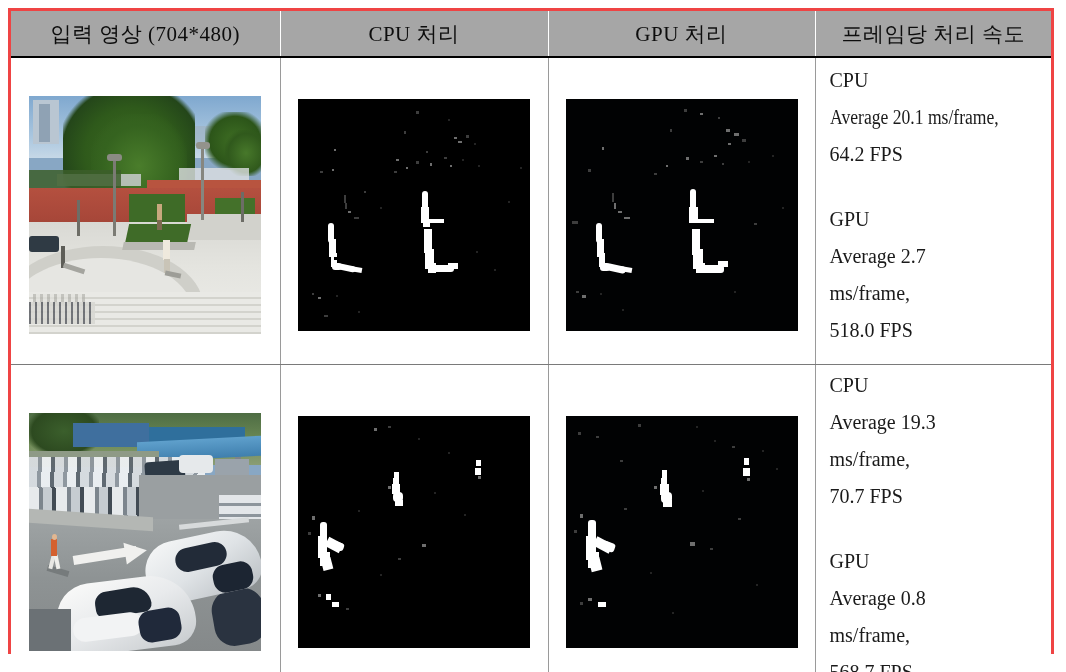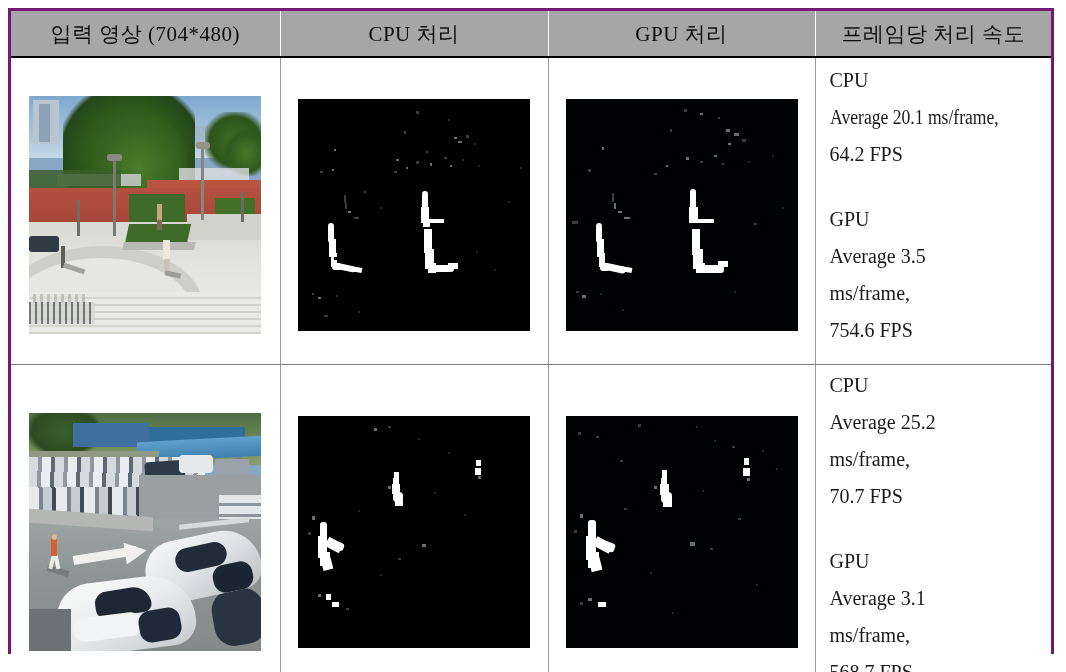--- a/index.html
+++ b/index.html
@@ -40,21 +40,21 @@
   .wm-c { left: 640px; top: 10px; color: #9cb98a; }
   .wm-d { left: 745px; top: 13px; color: #3b6ea5; }
 
   
   .table-wrap {
     position: absolute;
     left: 8px;
     top: 8px;
     width: 1046px;
     height: 646px;
-    border: 3px solid #701a75;
+    border: 3px solid #ef4444;
     box-sizing: border-box;
     background: #ffffff;
   }
   table.result-table {
     border-collapse: collapse;
     table-layout: fixed;
     width: 100%;
     height: 100%;
   }
   table.result-table col.c1 { width: 269px; }
@@ -591,23 +591,23 @@
             </div>
           </div>
         </td>
         <td>
           <div class="metrics">
             <div class="ln">CPU</div>
             <div class="ln condensed">Average 20.1 ms/frame,</div>
             <div class="ln">64.2  FPS</div>
             <div class="gap"></div>
             <div class="ln">GPU</div>
-            <div class="ln">Average  3.5</div>
+            <div class="ln">Average  2.7</div>
             <div class="ln">ms/frame,</div>
-            <div class="ln">754.6  FPS</div>
+            <div class="ln">518.0  FPS</div>
           </div>
         </td>
       </tr>
 
       <tr class="r2">
         <td>
           <div class="cell-img-holder">
             <div class="photo lot">
               <div class="bg-top"></div>
               <div class="tree-top"></div>
@@ -726,26 +726,26 @@
               <div class="spk dim3" style="left:136px;top:74px;width:2px;height:2px;"></div>
               <div class="spk dim3" style="left:84px;top:156px;width:2px;height:2px;"></div>
               <div class="spk dim3" style="left:190px;top:168px;width:2px;height:2px;"></div>
               <div class="spk dim3" style="left:106px;top:196px;width:2px;height:2px;"></div>
             </div>
           </div>
         </td>
         <td>
           <div class="metrics metrics-r2">
             <div class="ln">CPU</div>
-            <div class="ln">Average  25.2</div>
+            <div class="ln">Average  19.3</div>
             <div class="ln">ms/frame,</div>
             <div class="ln">70.7  FPS</div>
             <div class="gap"></div>
             <div class="ln">GPU</div>
-            <div class="ln">Average  3.1</div>
+            <div class="ln">Average  0.8</div>
             <div class="ln">ms/frame,</div>
             <div class="ln">568.7  FPS</div>
           </div>
         </td>
       </tr>
     </tbody>
   </table>
 </div>
 
 </body></html>

